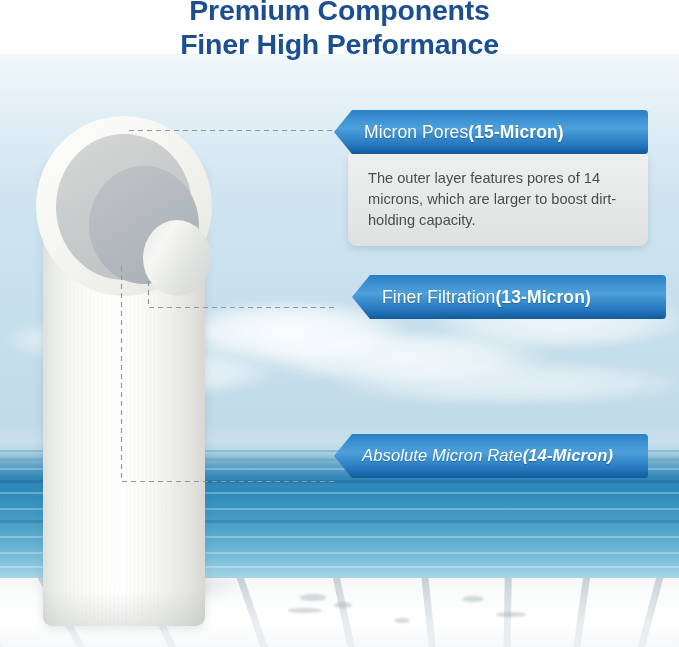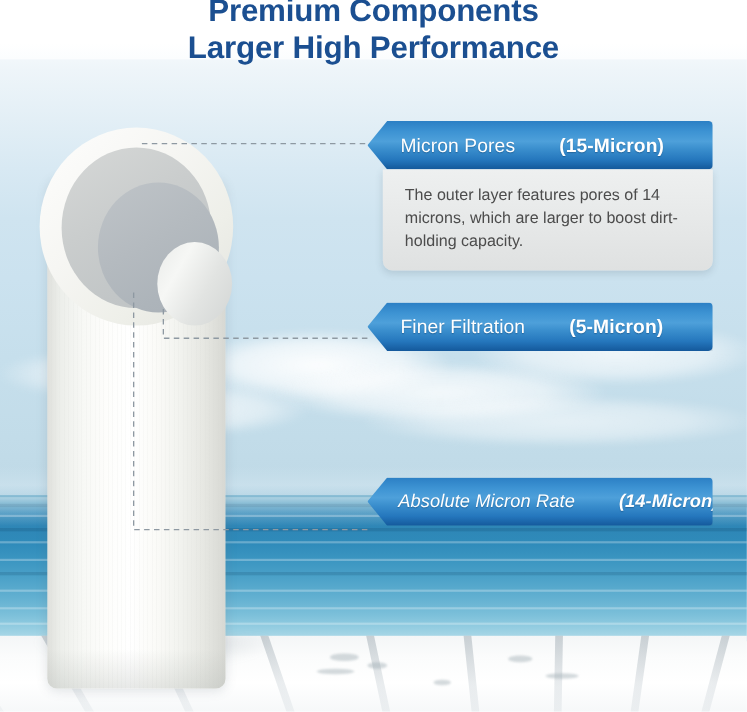--- a/index.html
+++ b/index.html
@@ -135,38 +135,38 @@
   #connectors { position:absolute; inset:0; z-index:3; pointer-events:none; }
   .node {
     position:absolute; width:13px; height:13px; border-radius:50%;
     background:#ffffff; border:1.4px solid #9aa4ac;
     box-shadow:0 1px 2px rgba(70,85,95,.25);
   }
 
   
   .callout { position:absolute; z-index:4; width:314px; }
   #callout-0 { left:334px; top:110px; }
-  #callout-1 { left:334px; top:275px; }
+  #callout-1 { left:352px; top:275px; }
   #callout-2 { left:334px; top:434px;font-style:italic; }
 
   .callout-head {
     position:relative; height:44px;
     display:flex; align-items:center;
     padding-left:30px; padding-right:14px;
     color:#ffffff;
     font-size:17.5px; letter-spacing:.1px; white-space:nowrap;
     background:linear-gradient(180deg,
       #2b7fc4 0%, #3d93d3 22%, #4ea0da 42%,
       #3a8ecd 58%, #2577bd 80%, #14599c 100%);
     clip-path:polygon(0 50%, 18px 0, 100% 0, 100% 100%, 18px 100%);
     border-radius:0 4px 4px 0;
     filter:drop-shadow(0 2px 3px rgba(40,70,100,.30));
     text-shadow:0 1px 1px rgba(10,45,80,.35);
   }
-  .callout-head b { font-weight:bold;margin-left:40px; }
+  .callout-head b { font-weight:bold; }
   .callout-head .lead { font-weight:normal; }
 
   .callout-body {
     position:relative;
     margin-left:14px;
     width:300px;
     padding:14px 16px 15px 20px;
     background:linear-gradient(180deg, #eef0f0 0%, #e6e8e8 55%, #dfe1e1 100%);
     border-radius:0 0 9px 9px;
     color:#4c4c4c;
@@ -271,27 +271,27 @@
   <div class="callout-head">
     <span class="lead">Micron Pores </span>
       <b>(15-Micron)</b>
   </div>
   <div class="callout-body">The outer layer features pores of 14 microns, which are larger to boost dirt-holding capacity.</div>
 </div>
 
 <div class="callout" id="callout-1">
   <div class="callout-head">
     <span class="lead">Finer Filtration </span>
-      <b>(5-Micron)</b>
+      <b>(13-Micron)</b>
   </div>
 </div>
 
 <div class="callout" id="callout-2">
   <div class="callout-head" style="font-size:16.6px; padding-left:28px;">
     <span class="lead">Absolute Micron Rate </span>
       <b>(14-Micron)</b>
   </div>
 </div>
 
 <div id="title-block">
   <div class="title-line">Premium Components</div>
-  <div class="title-line">Larger High Performance</div>
+  <div class="title-line">Finer High Performance</div>
 </div>
 
 </body></html>

